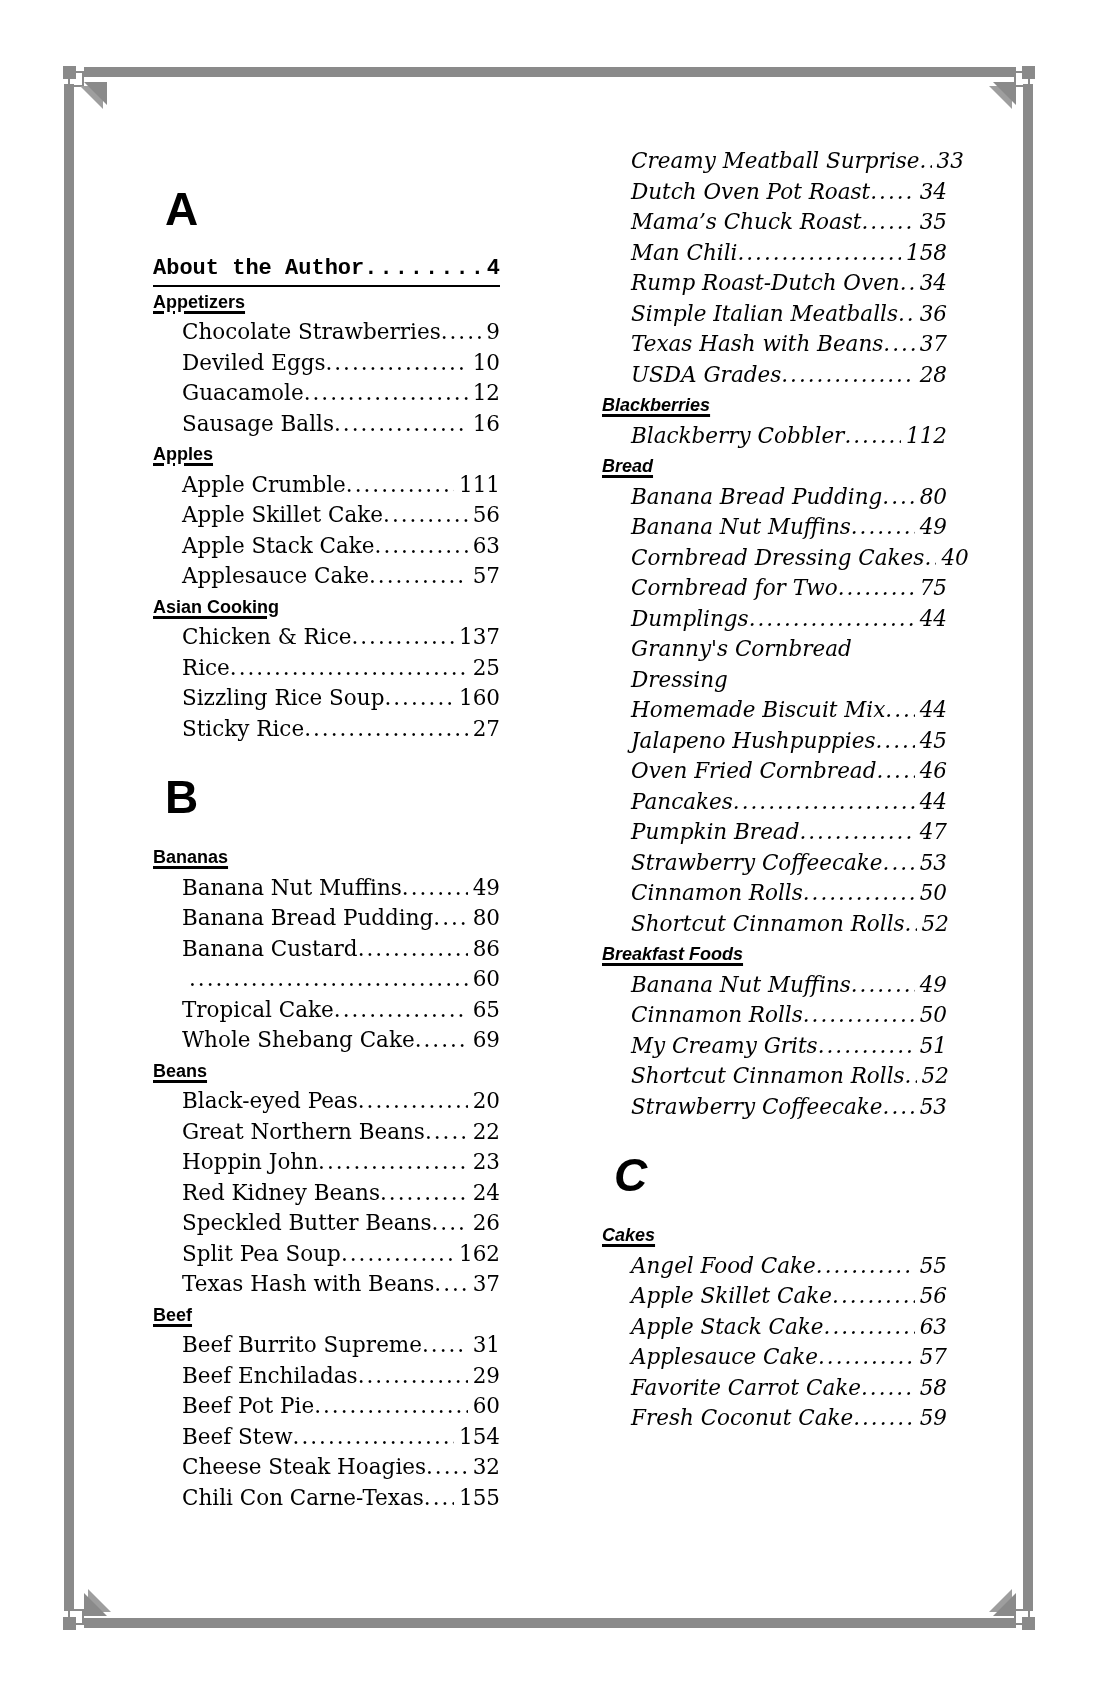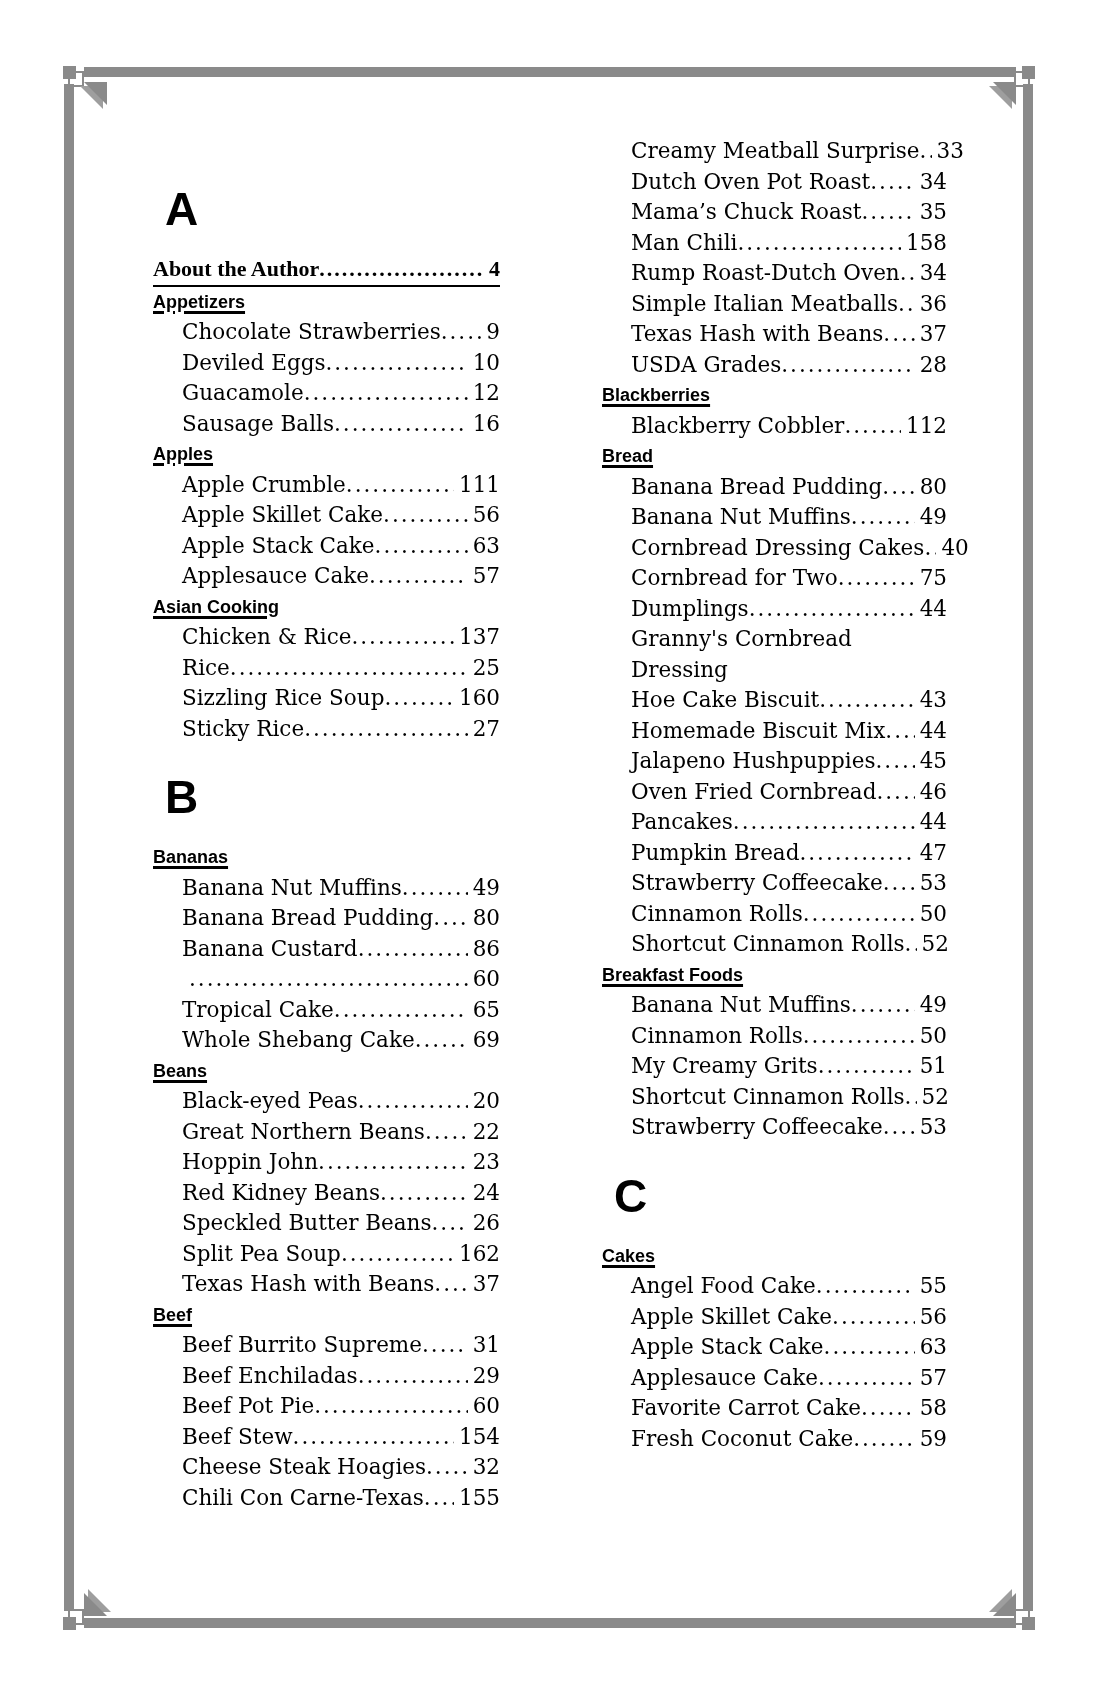--- a/index.html
+++ b/index.html
@@ -42,21 +42,21 @@
 
   
   .col{
     position:absolute;
     font-family:"DejaVu Serif", serif;
     font-size:21.5px;
     line-height:30.5px;
     color:var(--ink);
   }
   .col-left{left:153px;width:347px;top:184px;}
-  .col-right{left:602px;width:345px;top:136px;}
+  .col-right{left:602px;width:345px;top:146px;font-style:italic;}
 
   .letter{
     font-family:"Liberation Sans", sans-serif;
     font-weight:700;
     font-size:46px;
     line-height:46px;
     margin:30px 0 22px 12px;
   }
   .letter:first-child{margin-top:2px;}
 
@@ -81,21 +81,21 @@
     text-align:right;
     letter-spacing:2px;
   }
   .leader::after{content:"................................................................................";}
   .pg{flex:0 0 auto;padding-left:5px;}
 
   .entry{padding-left:29px;}
   .cont{padding-left:36px;}
 
   .section-row{
-    font-family:Liberation Serif, serif;
+    font-family:Liberation Mono, monospace;
     font-weight:700;
     font-size:22px;
     border-bottom:2.5px solid var(--ink);
   }
 </style>
 </head>
 <body>
 
 <div class="stage">
 
@@ -359,25 +359,20 @@
         <span class="leader"></span>
         <span class="pg">75</span>
       </div>
       <div class="line row entry">
         <span class="name">Dumplings</span>
         <span class="leader"></span>
         <span class="pg">44</span>
       </div>
       <div class="line entry"><span class="name">Granny's Cornbread Dressing</span></div>
       <div class="line row entry">
-        <span class="name">Hoe Cake Biscuit</span>
-        <span class="leader"></span>
-        <span class="pg">43</span>
-      </div>
-      <div class="line row entry">
         <span class="name">Homemade Biscuit Mix</span>
         <span class="leader"></span>
         <span class="pg">44</span>
       </div>
       <div class="line row entry">
         <span class="name">Jalapeno Hushpuppies</span>
         <span class="leader"></span>
         <span class="pg">45</span>
       </div>
       <div class="line row entry">

